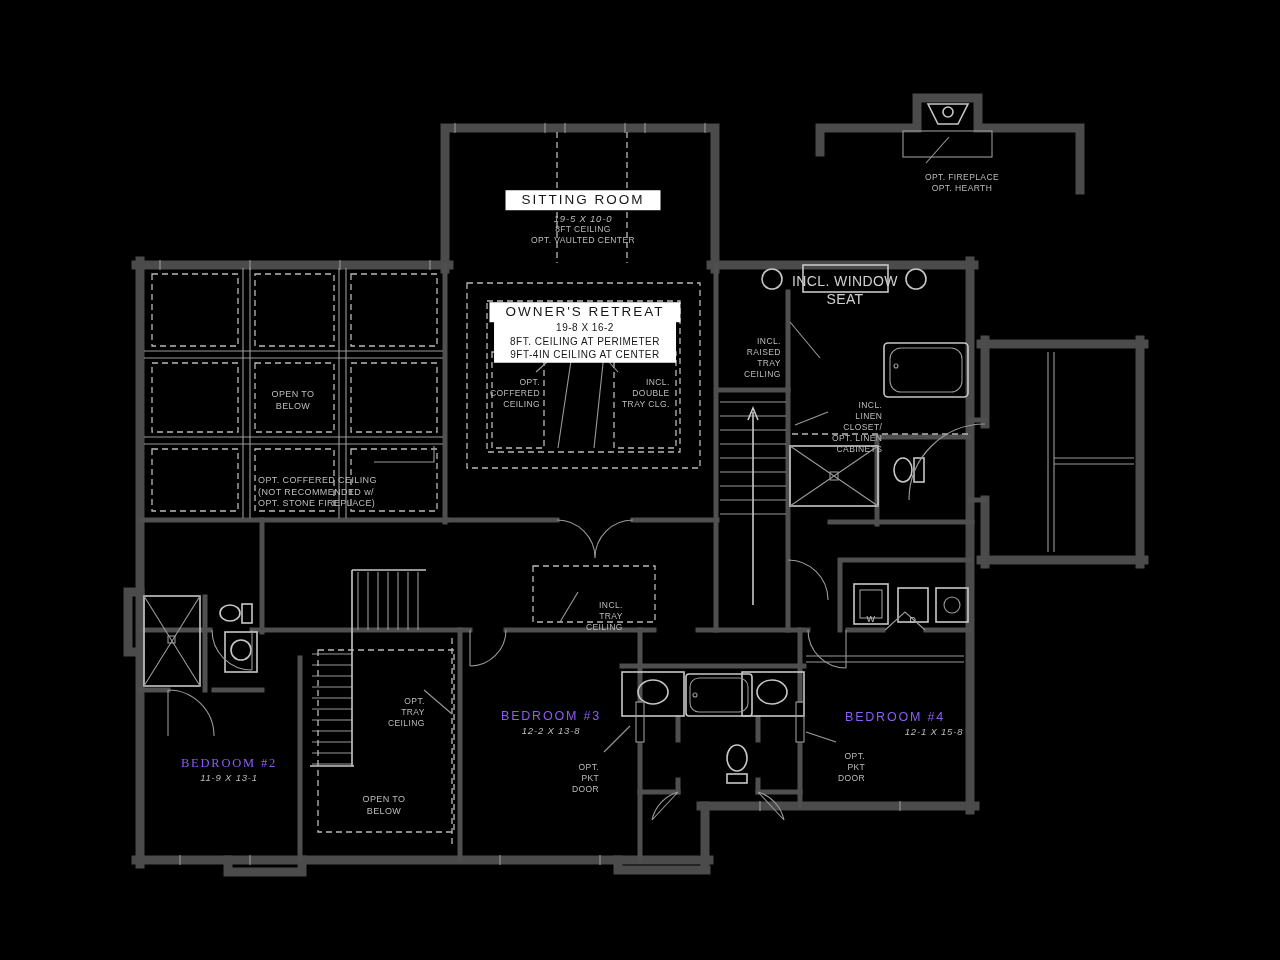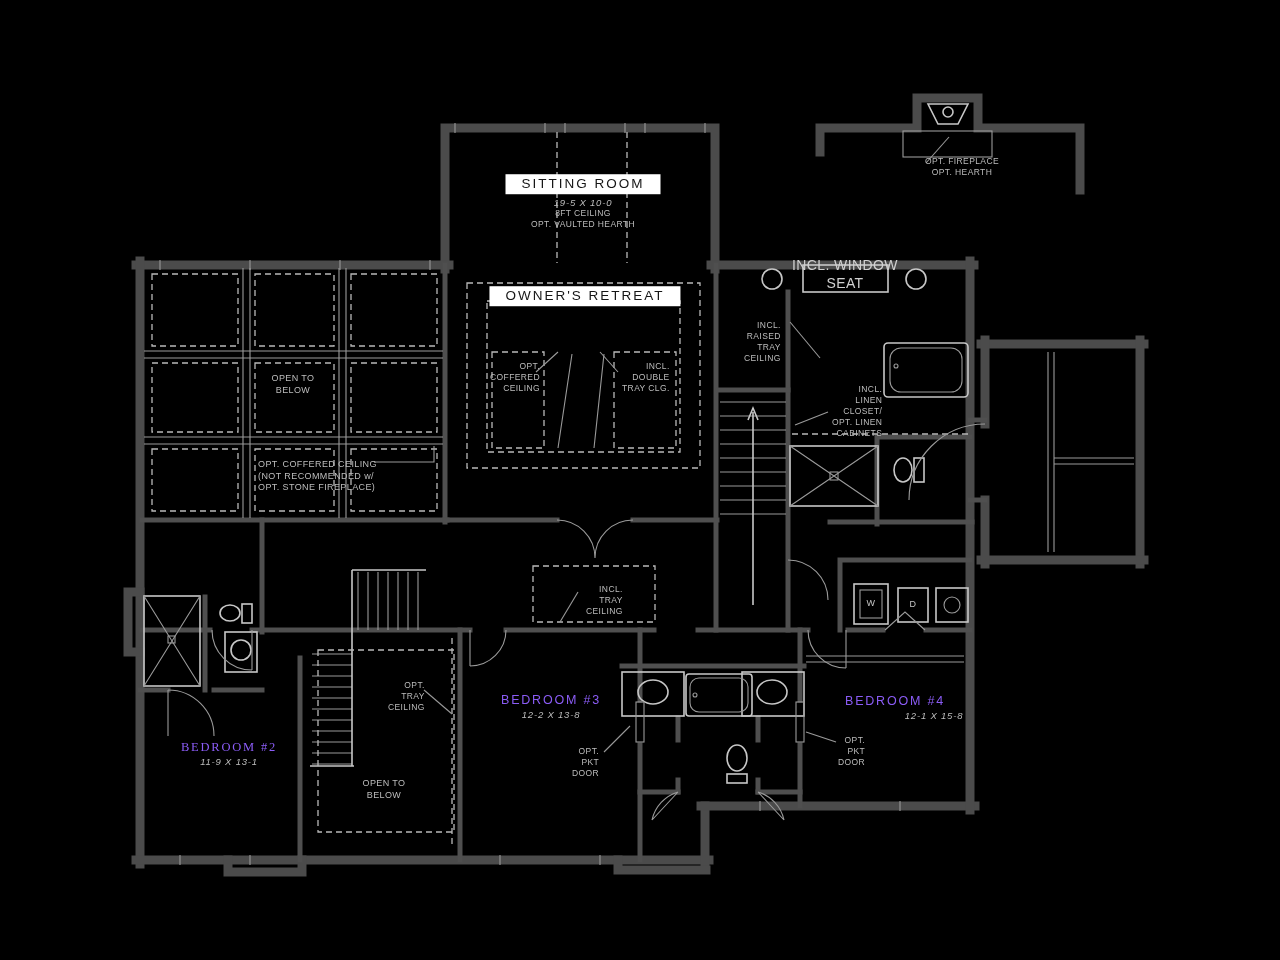--- a/index.html
+++ b/index.html
@@ -5,21 +5,21 @@
   html,body{margin:0;padding:0;background:#000;}
   #stage{position:relative;width:1280px;height:960px;background:#000;overflow:hidden;
          font-family:"Liberation Sans",sans-serif;}
   svg{position:absolute;left:0;top:0;}
   .wall{stroke:#4b4b4b;stroke-width:9;fill:none;stroke-linecap:square;}
   .iw{stroke:#4f4f4f;stroke-width:5;fill:none;stroke-linecap:square;}
   .ln{stroke:#c7c7c7;stroke-width:1.6;fill:none;}
   .ln2{stroke:#9a9a9a;stroke-width:1.1;fill:none;}
   .dash{stroke:#b9b9b9;stroke-width:1.3;fill:none;stroke-dasharray:6 4;}
   .lbl{position:absolute;transform:translate(-50%,-50%);color:#bdbdbd;
-       font-size:8.5px;line-height:1.3;letter-spacing:.4px;text-align:center;white-space:pre-line;}
+       font-size:8.5px;line-height:1.3;letter-spacing:.4px;text-align:center;white-space:pre-line;margin-top:16px;}
   .lbl.la{text-align:right;transform:translate(0,-50%);}
   .hl{background:#fff;color:#161616;padding:1px 16px;white-space:nowrap;}
   .roomname{font-size:12.5px;letter-spacing:1.8px;color:#8b5cf6;white-space:nowrap;}
   .dims{font-size:9.5px;letter-spacing:.8px;color:#bdbdbd;white-space:nowrap;font-style:italic;}
   .title-hl{font-size:13.5px;letter-spacing:2px;}
   .dimbox{font-size:10px;line-height:1.35;letter-spacing:.5px;text-align:center;}
   .appl{font-size:9px;color:#c4c4c4;}
 </style>
 </head>
 <body>
@@ -207,26 +207,31 @@
     <path class="ln2" d="M836,742 L806,732"></path>
     <path class="ln2" d="M828,412 L795,425"></path>
     <path class="ln2" d="M790,322 L820,358"></path>
     <path class="ln2" d="M536,372 L558,352 M618,372 L600,352"></path>
   </g>
 </svg>
 
 <div class="lbl hl title-hl" style="left:583px;top:184px;">SITTING ROOM</div>
 <div class="lbl dims" style="left:583px;top:203px;">19-5 X 10-0</div>
 <div class="lbl" style="left:583px;top:214px;">8FT CEILING</div>
-<div class="lbl" style="left:583px;top:225px;">OPT. VAULTED HEARTH</div>
+<div class="lbl" style="left:583px;top:225px;">OPT. VAULTED CENTER</div>
 
 <div class="lbl" style="left:962px;top:167px;">OPT. FIREPLACE
 OPT. HEARTH</div>
 
 <div class="lbl hl title-hl" style="left:585px;top:296px;">OWNER'S RETREAT</div>
+<div class="lbl hl dimbox" style="left:585px;top:325px;">
+  <div>19-8 X 16-2</div>
+  <div>8FT. CEILING AT PERIMETER</div>
+  <div>9FT-4IN CEILING AT CENTER</div>
+</div>
 
 <div class="lbl la" style="left:490px;top:378px;">OPT.
 COFFERED
 CEILING</div>
 <div class="lbl la" style="left:622px;top:378px;">INCL.
 DOUBLE
 TRAY CLG.</div>
 
 <div class="lbl la" style="left:744px;top:342px;">INCL.
 RAISED

